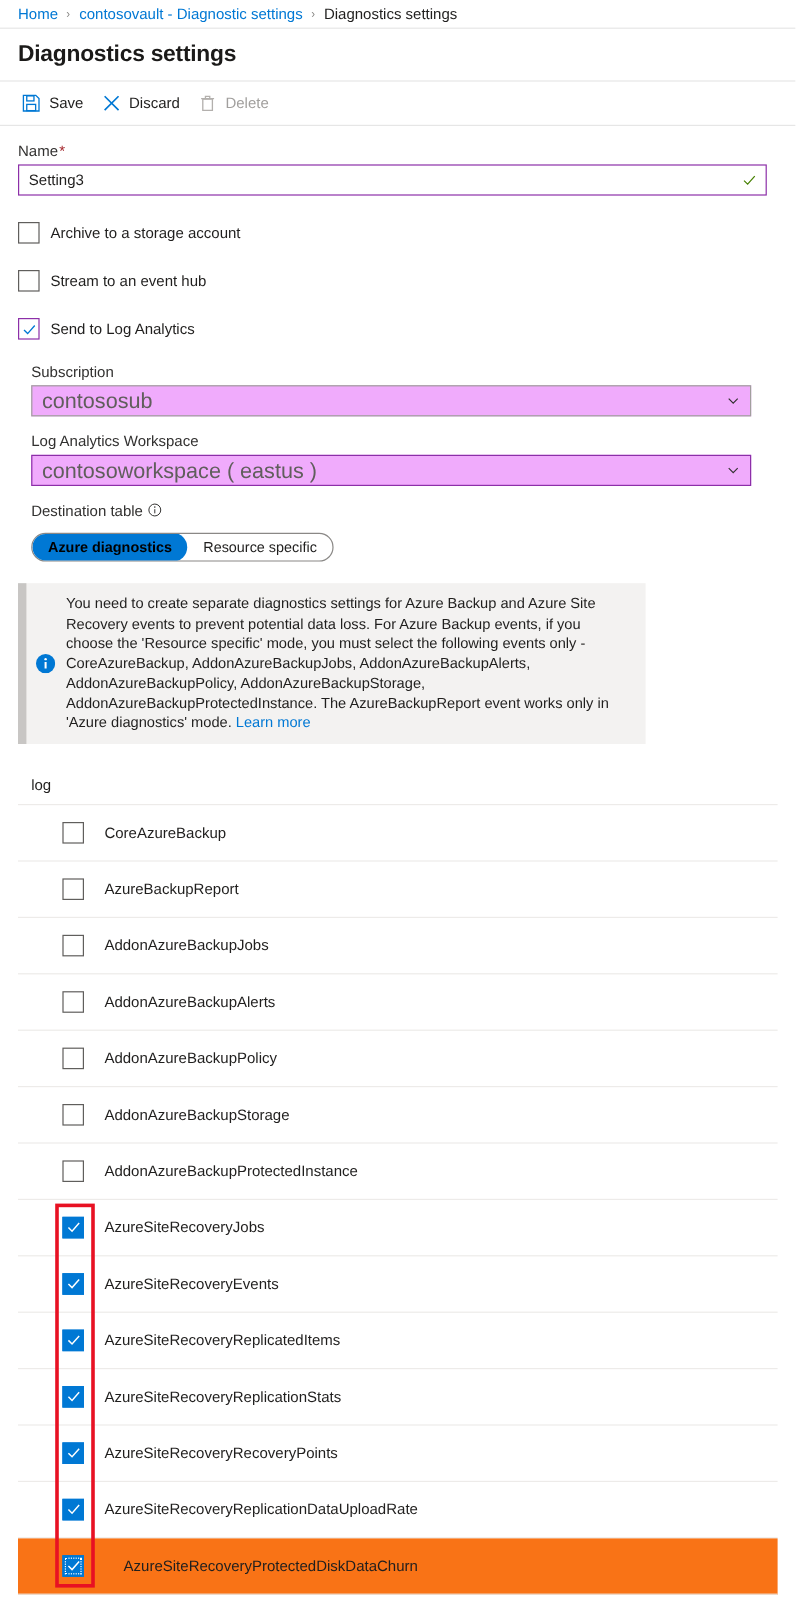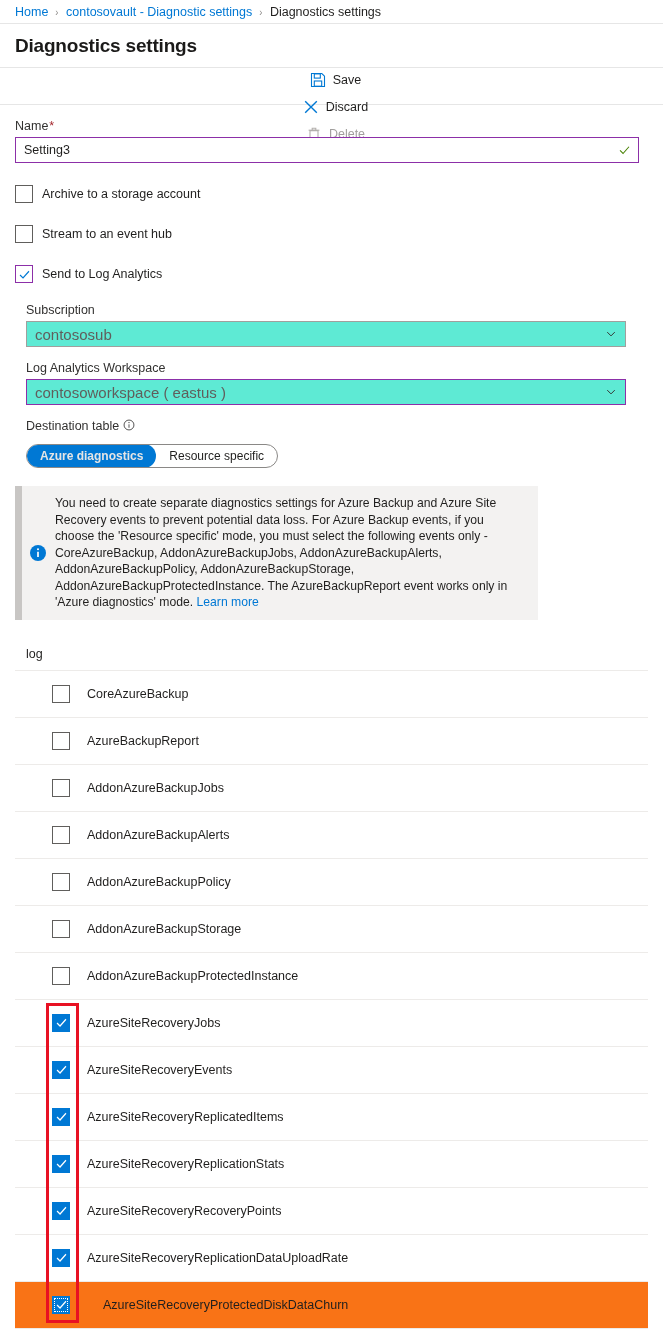--- a/index.html
+++ b/index.html
@@ -57,21 +57,20 @@
   }
 
   
   .command-bar {
     height: 37px;
     display: flex;
     align-items: center;
     padding-left: 16px;
     border-bottom: 1px solid #e6e6e6;
     gap: 3px;
-    flex-direction: column;
   }
   .cmd {
     display: flex;
     align-items: center;
     gap: 7px;
     padding: 4px 10px 4px 2px;
     cursor: pointer;
     font-size: 12.5px;
     color: #201f1e;
     background: none;
@@ -143,25 +142,25 @@
   .sub-section { margin-top: 20px; padding-left: 11px; }
 
   .select-wrap {
     position: relative;
     width: 600px;
     height: 26px;
   }
   .select-box {
     width: 100%; height: 100%;
     border: 1px solid #a19f9d;
-    background: #5eead4;
+    background: #f0abfc;
     display: flex;
     align-items: center;
     padding: 0 30px 0 8px;
-    font-size: 15px;
+    font-size: 18px;
     color: #605e5c;
     cursor: pointer;
   }
   .select-box.purple { border-color: #8c2fa8; }
   .chev {
     position: absolute;
     right: 9px; top: 50%;
     transform: translateY(-50%);
     width: 12px; height: 12px;
     pointer-events: none;
@@ -193,21 +192,21 @@
     display: flex;
     align-items: center;
     padding: 0 13px;
     font-size: 12px;
     color: #201f1e;
     border-radius: 14px;
     white-space: nowrap;
   }
   .pill.active {
     background: #0078d4;
-    color: #e5e5e5;
+    color: #000000;
     font-weight: 600;
   }
 
   
   .banner {
     display: flex;
     margin: 18px 15px 0 15px;
     width: 523px;
     background: #f3f2f1;
     border-left: 7px solid #c8c6c4;

